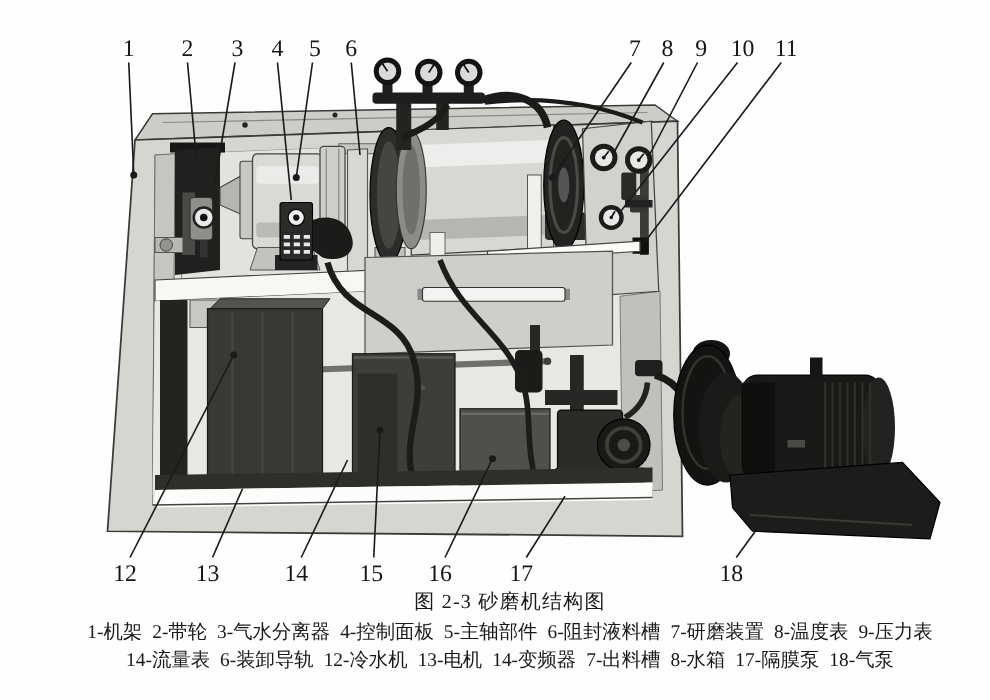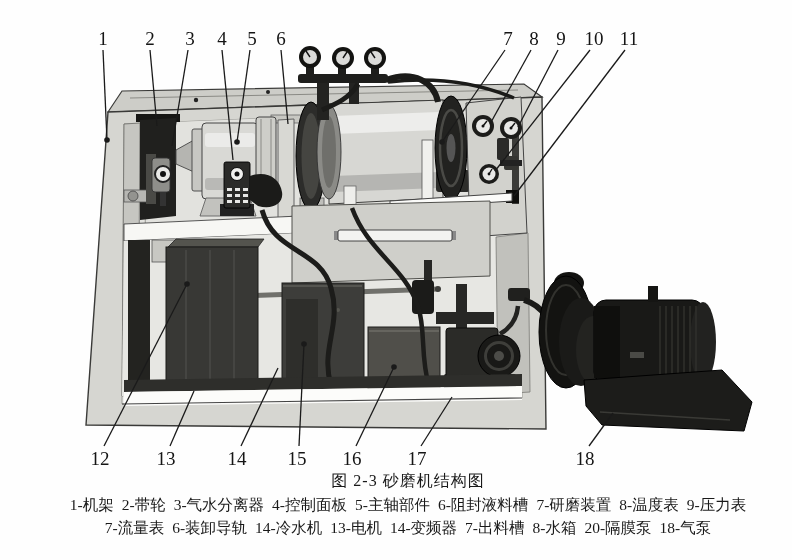--- a/index.html
+++ b/index.html
@@ -306,15 +306,15 @@
         <text x="352" y="465" text-anchor="middle" class="callout-num">16</text>
         <line x1="421" y1="446" x2="452" y2="397" stroke="#1a1a1a" stroke-width="1.3"></line>
         <text x="417" y="465" text-anchor="middle" class="callout-num">17</text>
         <line x1="589" y1="446" x2="613" y2="413" stroke="#1a1a1a" stroke-width="1.3"></line>
         <text x="585" y="465" text-anchor="middle" class="callout-num">18</text>
       </g>
 </svg>
 
 <div class="caption" id="cap-title">图 2-3 砂磨机结构图</div>
 <div class="caption" id="legend-1"><span class="legend-entry">1-机架</span><span class="legend-entry">2-带轮</span><span class="legend-entry">3-气水分离器</span><span class="legend-entry">4-控制面板</span><span class="legend-entry">5-主轴部件</span><span class="legend-entry">6-阻封液料槽</span><span class="legend-entry">7-研磨装置</span><span class="legend-entry">8-温度表</span><span class="legend-entry">9-压力表</span></div>
-<div class="caption" id="legend-2"><span class="legend-entry">7-流量表</span><span class="legend-entry">6-装卸导轨</span><span class="legend-entry">14-冷水机</span><span class="legend-entry">13-电机</span><span class="legend-entry">14-变频器</span><span class="legend-entry">7-出料槽</span><span class="legend-entry">8-水箱</span><span class="legend-entry">20-隔膜泵</span><span class="legend-entry">18-气泵</span></div>
+<div class="caption" id="legend-2"><span class="legend-entry">14-流量表</span><span class="legend-entry">6-装卸导轨</span><span class="legend-entry">12-冷水机</span><span class="legend-entry">13-电机</span><span class="legend-entry">14-变频器</span><span class="legend-entry">7-出料槽</span><span class="legend-entry">8-水箱</span><span class="legend-entry">17-隔膜泵</span><span class="legend-entry">18-气泵</span></div>
 
 </div>
 
 </body></html>

